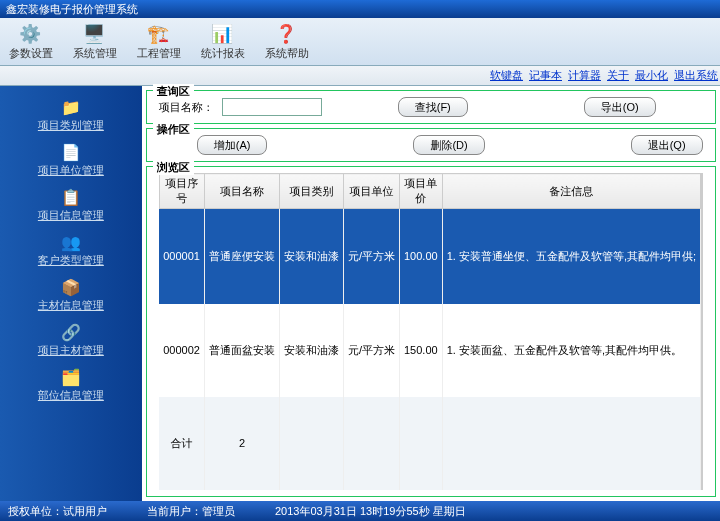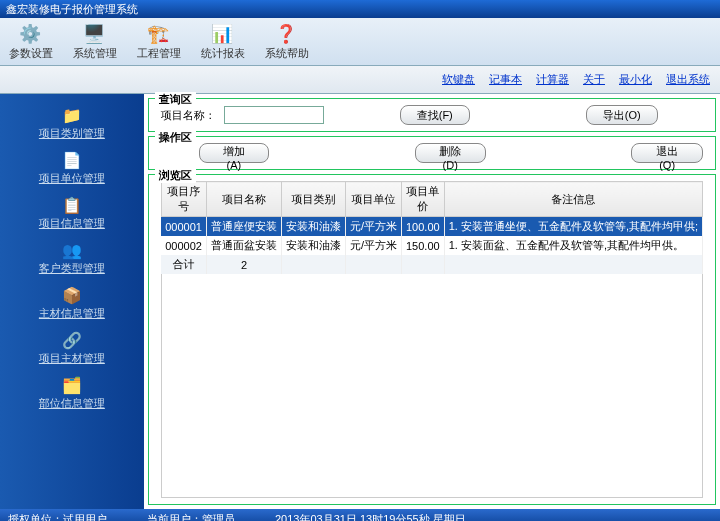--- a/index.html
+++ b/index.html
@@ -6,35 +6,35 @@
 body{background:#0a3d8f;width:720px;height:521px;overflow:hidden}
 .titlebar{background:linear-gradient(#1e6bd6,#0a3d8f);height:18px;color:#fff;padding:2px 6px;font-size:11px;display:flex;align-items:center}
 .header{background:linear-gradient(#e8f0f8,#d0e0f0);height:48px;display:flex;align-items:center;border-bottom:1px solid #8ab;padding:2px 0}
 .logo-area{width:150px;display:flex;align-items:center;padding-left:8px}
 .logo-badge{width:38px;height:28px;background:radial-gradient(#5a8acd,#2a5a9d);border-radius:50%;border:1px solid #fff;margin-right:4px}
 .logo-text{color:#1a4a9a;font-weight:bold;font-size:13px;line-height:14px}
 .toolbar{display:flex;gap:2px}
 .tool-btn{display:flex;flex-direction:column;align-items:center;padding:2px 8px;cursor:pointer;border:1px solid transparent}
 .tool-icon{width:24px;height:24px;display:flex;align-items:center;justify-content:center;font-size:18px}
 .tool-label{font-size:11px;color:#333}
-.linkbar{background:linear-gradient(#f0f4f8,#e0e8f0);height:28px;display:flex;justify-content:flex-end;align-items:center;padding-right:10px;gap:14px;border-bottom:1px solid #8ab}
+.linkbar{background:linear-gradient(#f0f4f8,#e0e8f0);height:20px;display:flex;justify-content:flex-end;align-items:center;padding-right:2px;gap:6px;border-bottom:1px solid #8ab}
 .linkbar a{color:#0033cc;text-decoration:underline;cursor:pointer;font-size:11px}
 .main{display:flex;height:415px}
 .sidebar{width:150px;background:linear-gradient(90deg,#1a5ab0,#0a3d8f);padding-top:6px}
 .side-item{display:flex;flex-direction:column;align-items:center;padding:4px 0;cursor:pointer;color:#fff}
 .side-icon{width:28px;height:22px;display:flex;align-items:center;justify-content:center;font-size:16px}
 .side-label{font-size:11px;text-decoration:underline;color:#cde}
 .content{flex:1;background:#fff;padding:4px;display:flex;flex-direction:column;gap:4px}
 .fieldset{border:1px solid #22c55e;padding:6px 12px;position:relative}
 .fieldset-title{position:absolute;top:-7px;left:6px;background:#fff;padding:0 4px;font-size:11px;font-weight:bold}
 .row{display:flex;align-items:center;gap:8px}
 .label{font-size:11px}
 .text-input{height:18px;border:1px solid #7a9;width:100px;padding:0 2px}
 .btn{background:linear-gradient(#fff,#e0e4e8);border:1px solid #888;height:20px;padding:0 16px;cursor:pointer;font-size:11px;border-radius:8px}
-.browse-area{flex:1;display:flex;flex-direction:column;min-height:0}
+.browse-area{flex:1;display:flex;flex-direction:row;min-height:0}
 .table{width:100%;border-collapse:collapse;font-size:11px}
 .table th{background:linear-gradient(#f8f8f8,#e8e8e8);border:1px solid #ccc;padding:2px 4px;font-weight:normal;text-align:center;height:18px}
 .table td{border-right:1px solid #eee;padding:2px 4px;height:16px;text-align:center;white-space:nowrap;overflow:hidden}
 .table tr.selected td{background:#1a5ab0;color:#fff}
 .table tr.alt td{background:#f0f4f8}
 .table td.left{text-align:left}
 .table td.right{text-align:left}
 .scroll-area{flex:1;background:#fff;border:1px solid #ccc;border-top:none;overflow:auto}
 .statusbar{background:linear-gradient(#2a6acd,#0a3d8f);height:20px;color:#fff;display:flex;align-items:center;padding:0 8px;font-size:11px;gap:40px}
 </style>

